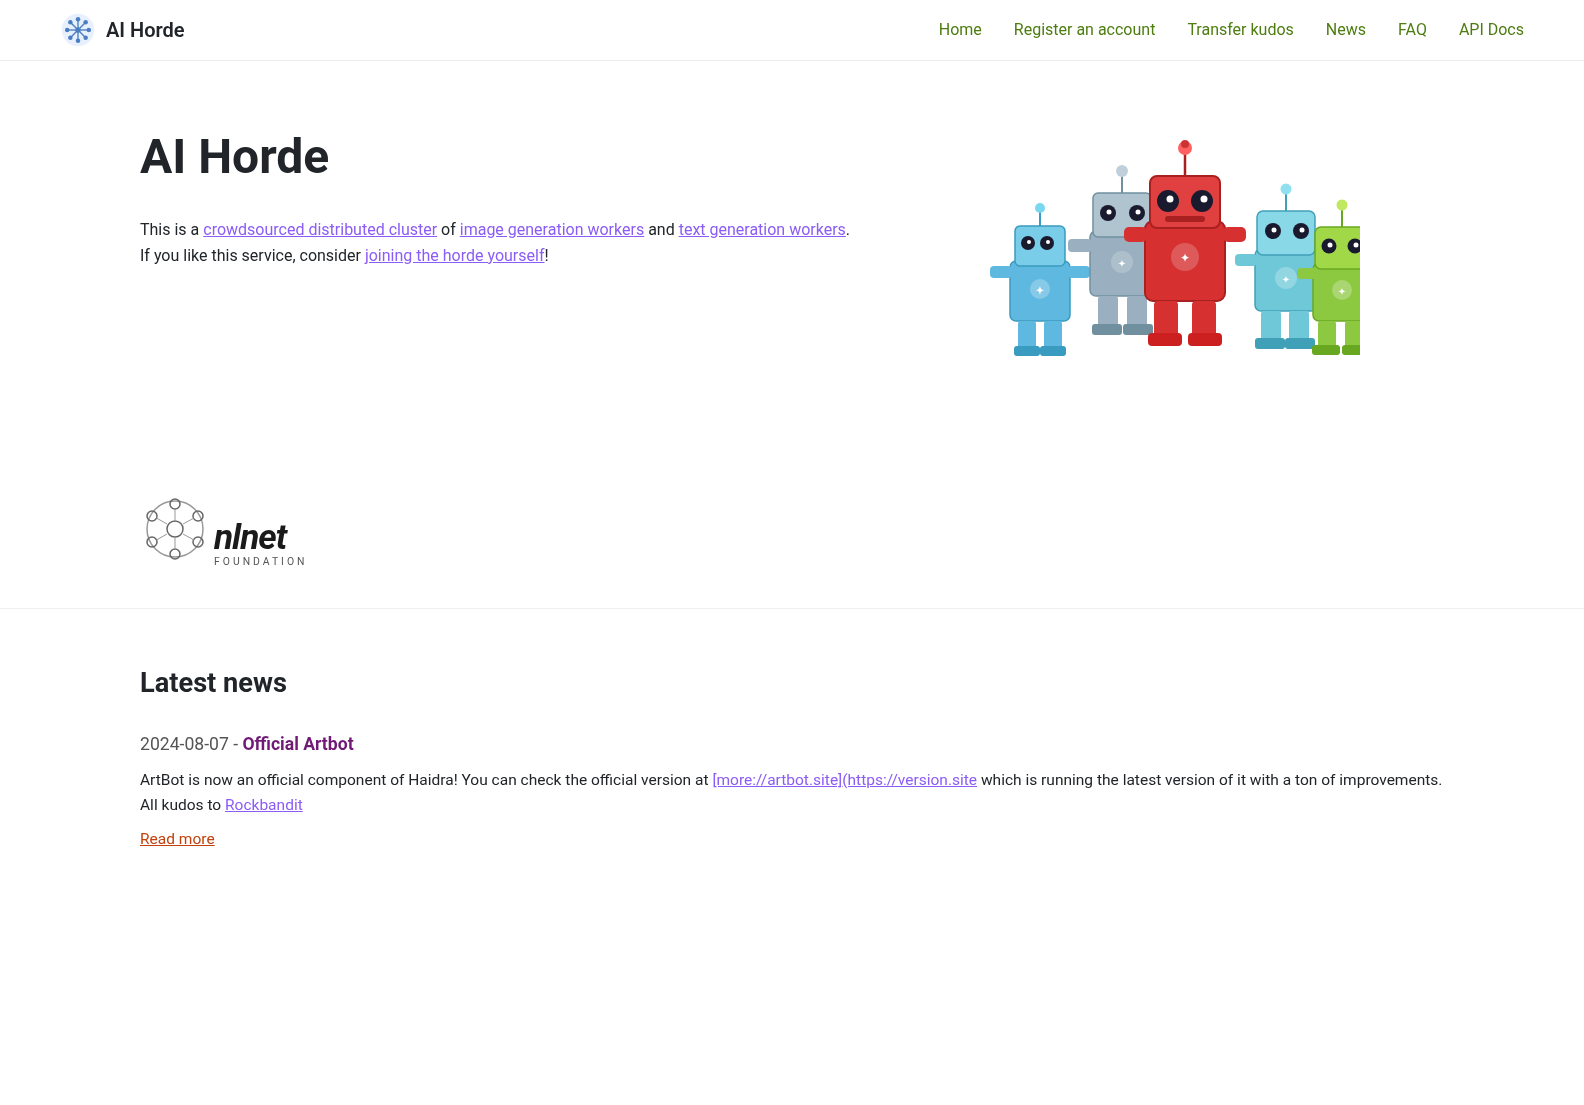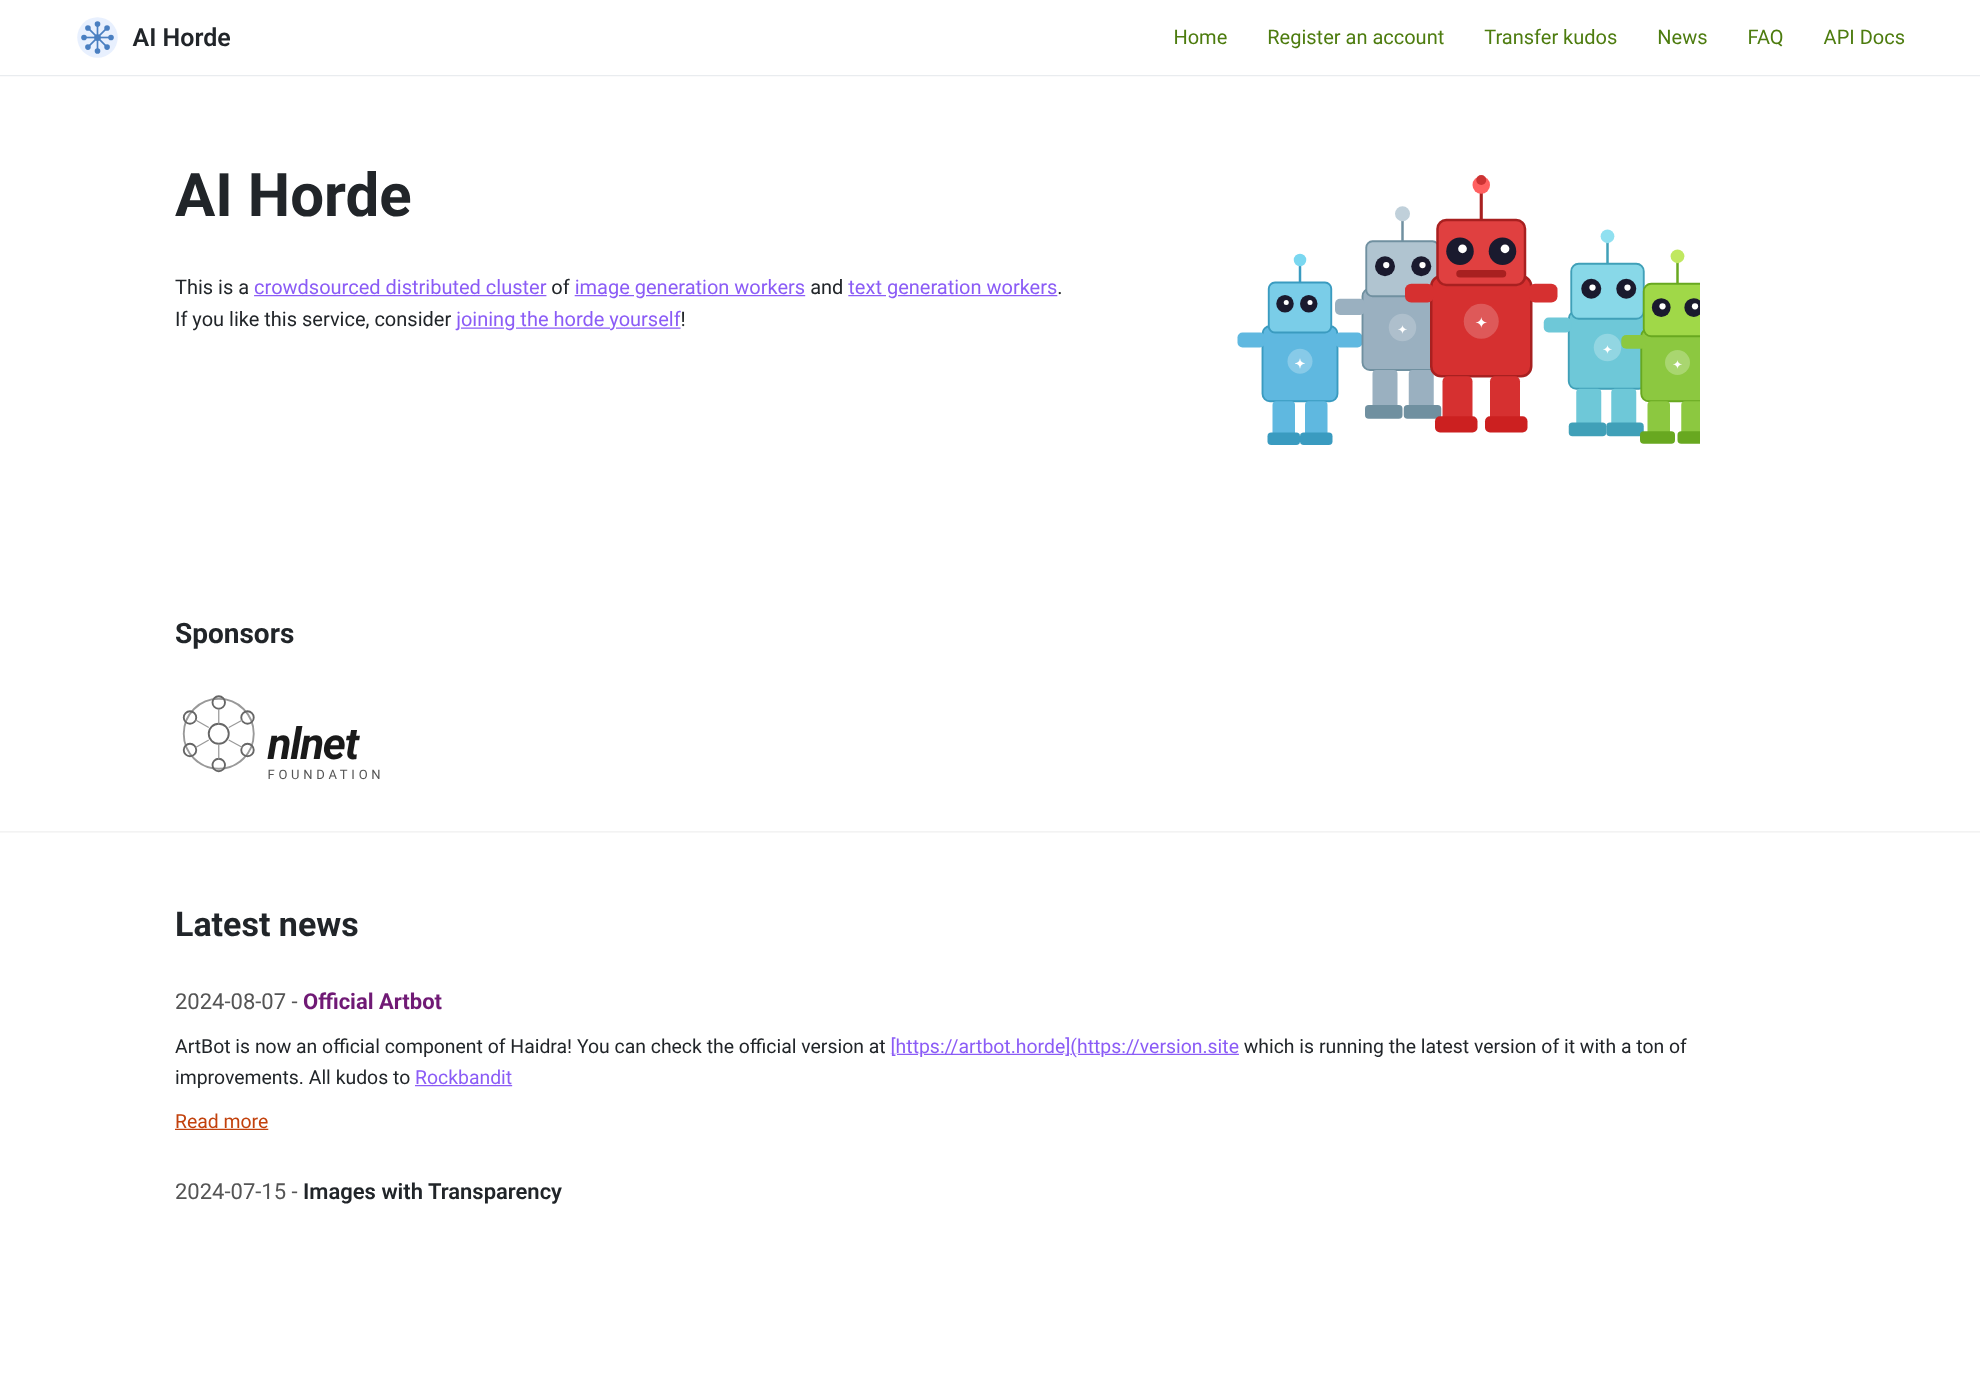--- a/index.html
+++ b/index.html
@@ -330,21 +330,20 @@
         <rect x="-8" y="77" width="20" height="11" rx="4" fill="#8cc840"></rect>
         <rect x="62" y="77" width="20" height="11" rx="4" fill="#8cc840"></rect>
         <circle cx="37" cy="99" r="10" fill="rgba(255,255,255,0.25)"></circle>
         <text x="37" y="104" text-anchor="middle" fill="#fff" font-size="10">✦</text>
       </g>
     </svg>
   </div>
 </section>
 
 <section class="sponsors-section">
-  <h2 class="sponsors-title">Sponsors</h2>
   <div class="nlnet-logo">
 
     <svg class="nlnet-icon" viewBox="0 0 70 70" xmlns="http://www.w3.org/2000/svg">
 
       <circle cx="35" cy="35" r="28" fill="none" stroke="#999" stroke-width="1.5"></circle>
       <circle cx="35" cy="10" r="5" fill="none" stroke="#666" stroke-width="1.5"></circle>
       <circle cx="35" cy="60" r="5" fill="none" stroke="#666" stroke-width="1.5"></circle>
       <circle cx="12" cy="22" r="5" fill="none" stroke="#666" stroke-width="1.5"></circle>
       <circle cx="58" cy="22" r="5" fill="none" stroke="#666" stroke-width="1.5"></circle>
       <circle cx="12" cy="48" r="5" fill="none" stroke="#666" stroke-width="1.5"></circle>
@@ -369,23 +368,18 @@
 </section>
 
 <section class="news-section">
   <h2 class="news-title">Latest news</h2>
 
   <div class="news-item">
     <div class="news-item-title">
       <span>2024-08-07</span><span> - </span><strong>Official Artbot</strong>
     </div>
     <p class="news-item-body">
-      <span>ArtBot is now an official component of Haidra! You can check the official version at </span><a href="#">[https://artbot.horde]</a><a href="#">(https://version.site</a><span> which is running the latest version of it with a ton of improvements. All kudos to </span><a href="#">Rockbandit</a>
+      <span>ArtBot is now an official component of Haidra! You can check the official version at </span><a href="#">[more://artbot.site]</a><a href="#">(https://version.site</a><span> which is running the latest version of it with a ton of improvements. All kudos to </span><a href="#">Rockbandit</a>
     </p>
     <a href="#" class="read-more">Read more</a>
   </div>
 
-  <div class="news-item">
-    <div class="next-news-title">
-      <span>2024-07-15</span><span> - </span><strong>Images with Transparency</strong>
-    </div>
-  </div>
 </section>
 
 </body></html>

